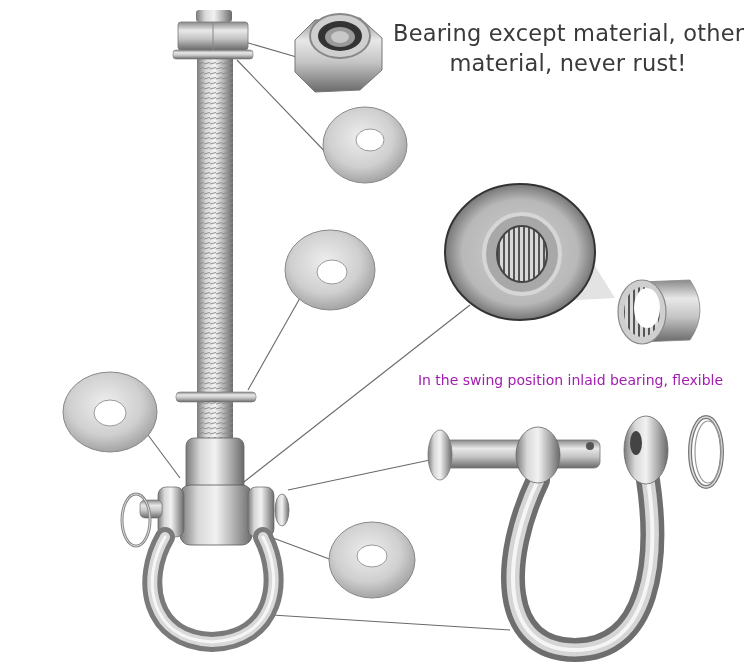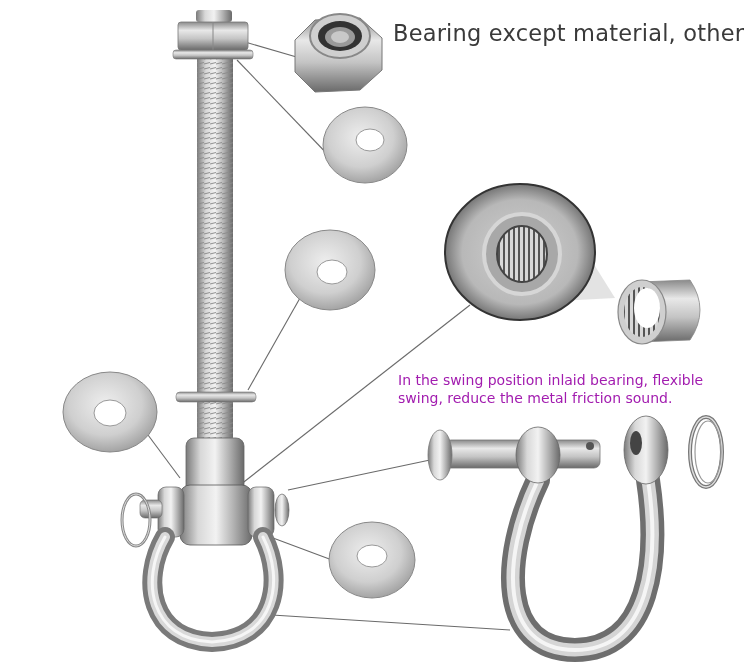--- a/index.html
+++ b/index.html
@@ -8,21 +8,21 @@
   .caption-main {
     position: absolute; left: 393px; top: 18px; width: 350px;
     font-size: 22.5px; line-height: 30px; color: #3a3a3a; letter-spacing: 0.2px;
     font-family: "DejaVu Sans", sans-serif;
   }
   .caption-bearing {
     position: absolute; left: 398px; top: 371px; width: 345px;
     font-size: 14px; line-height: 18px; color: #a21caf;
     font-family: "DejaVu Sans", sans-serif;
   }
-  .caption-main span, .caption-bearing span { display: block; white-space: nowrap; }
+  .caption-main span, .caption-bearing span { display: block; white-space: nowrap; text-align: center; }
 </style>
 </head>
 <body>
 
 <svg class="canvas" width="747" height="665" viewBox="0 0 747 665" xmlns="http://www.w3.org/2000/svg">
   <defs>
     <linearGradient id="gSteelV" x1="0" y1="0" x2="1" y2="0">
       <stop offset="0" stop-color="#7a7a7a"></stop>
       <stop offset="0.25" stop-color="#d8d8d8"></stop>
       <stop offset="0.5" stop-color="#f2f2f2"></stop>
@@ -151,18 +151,18 @@
 
   <g>
     <ellipse cx="706" cy="452" rx="16" ry="35" fill="none" stroke="#777" stroke-width="4"></ellipse>
     <ellipse cx="706" cy="452" rx="16" ry="35" fill="none" stroke="#dcdcdc" stroke-width="1.5"></ellipse>
     <ellipse cx="708" cy="452" rx="13" ry="31" fill="none" stroke="#999" stroke-width="1.2"></ellipse>
   </g>
 </svg>
 
 <div class="caption-main">
   <span>Bearing except material, other</span>
+  <span>material, never rust!</span>
 </div>
 
 <div class="caption-bearing">
   <span>In the swing position inlaid bearing, flexible</span>
-  <span>swing, reduce the metal friction sound.</span>
 </div>
 
 </body></html>

